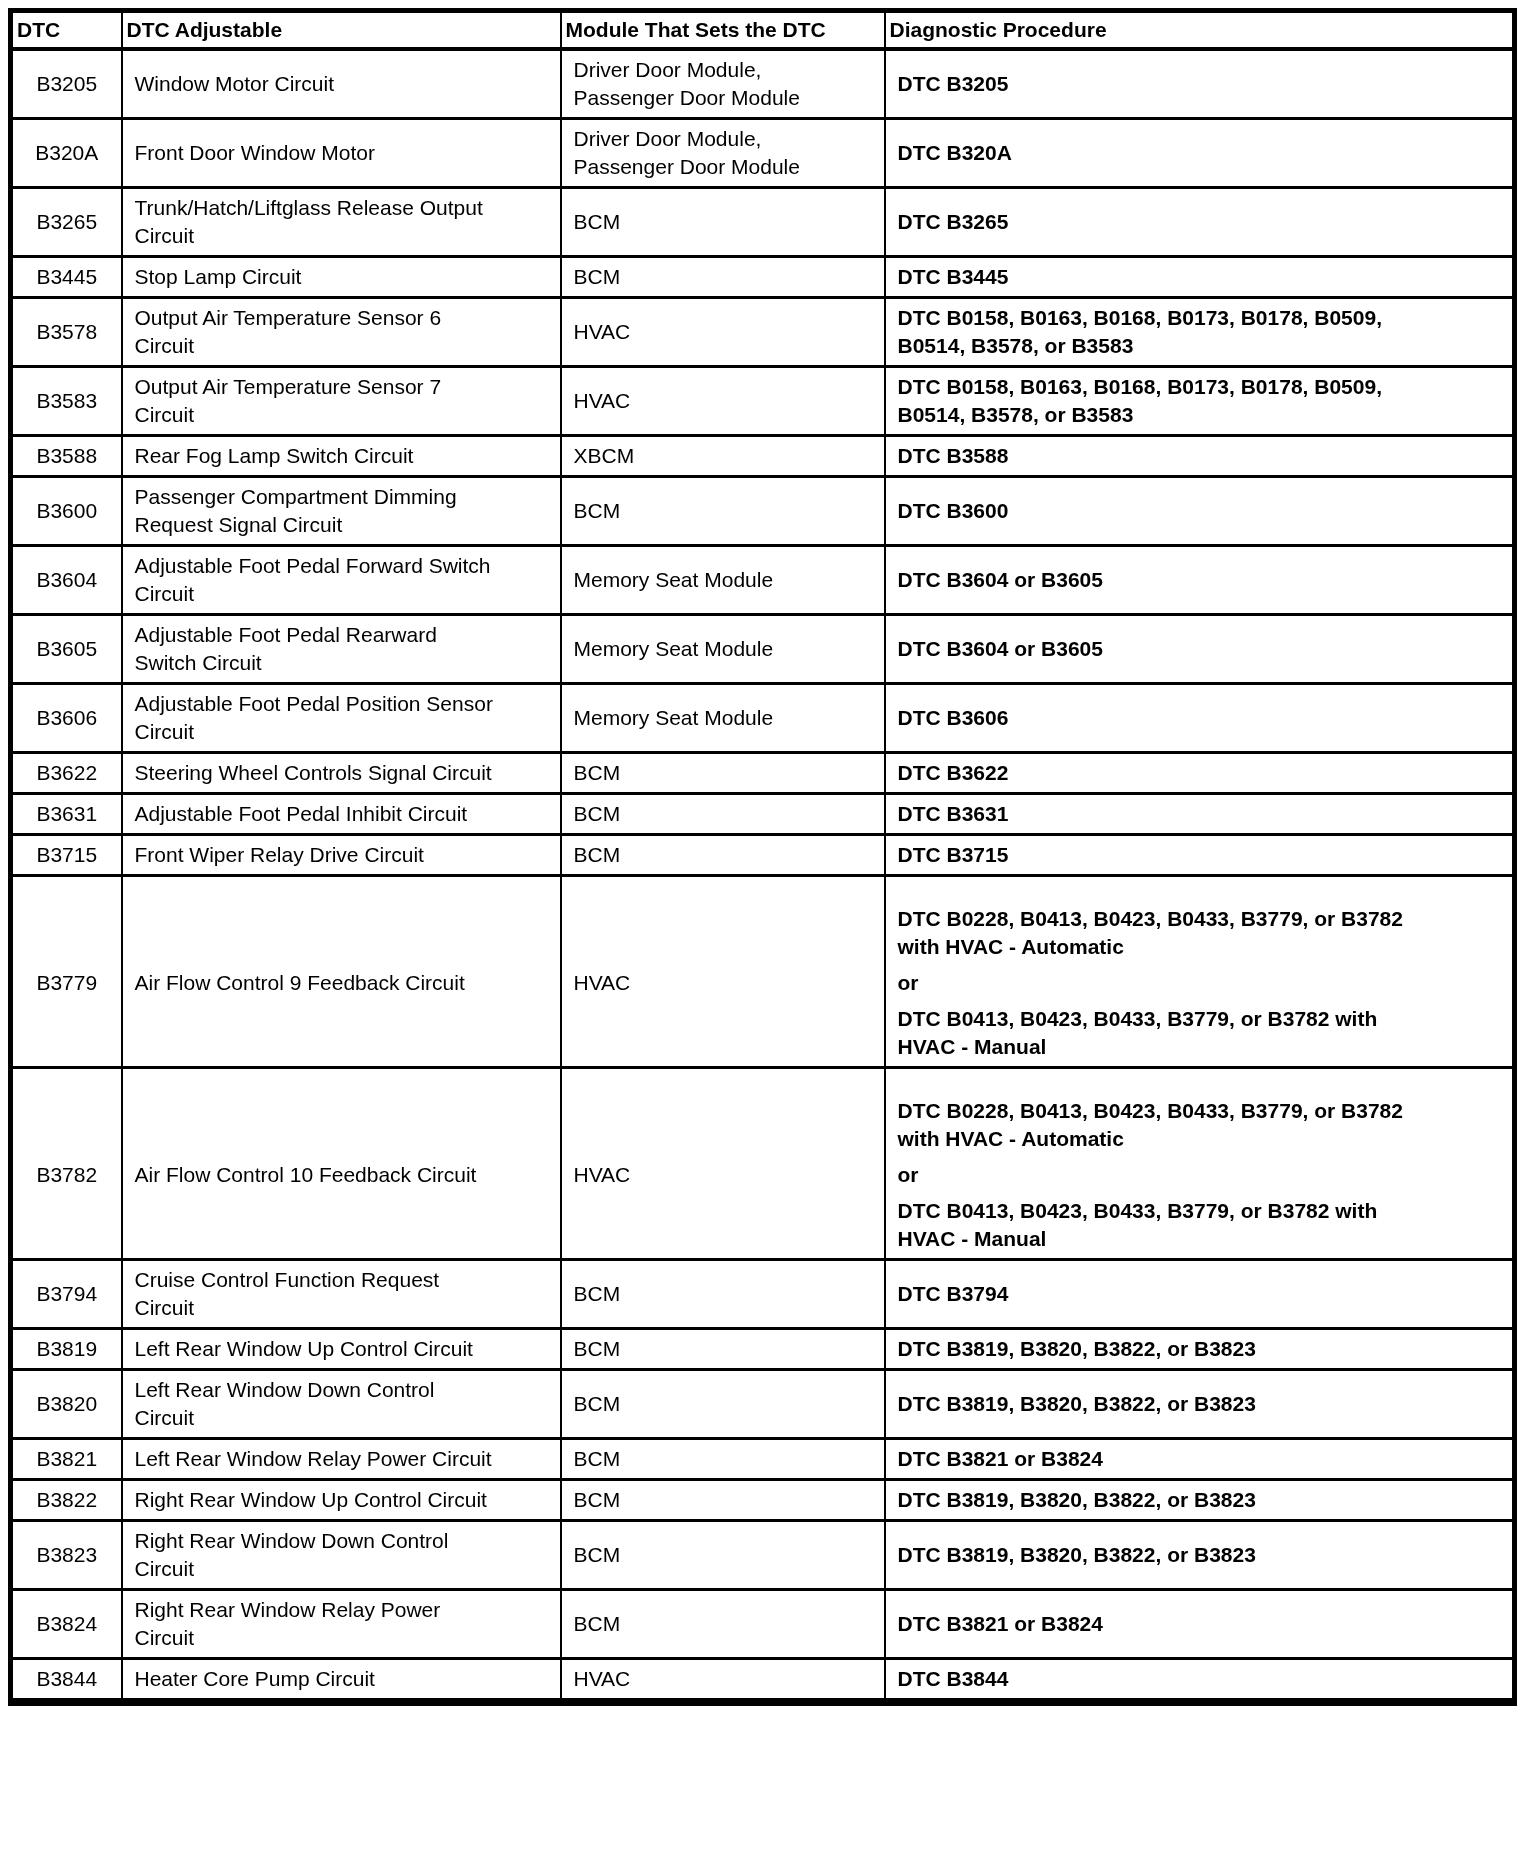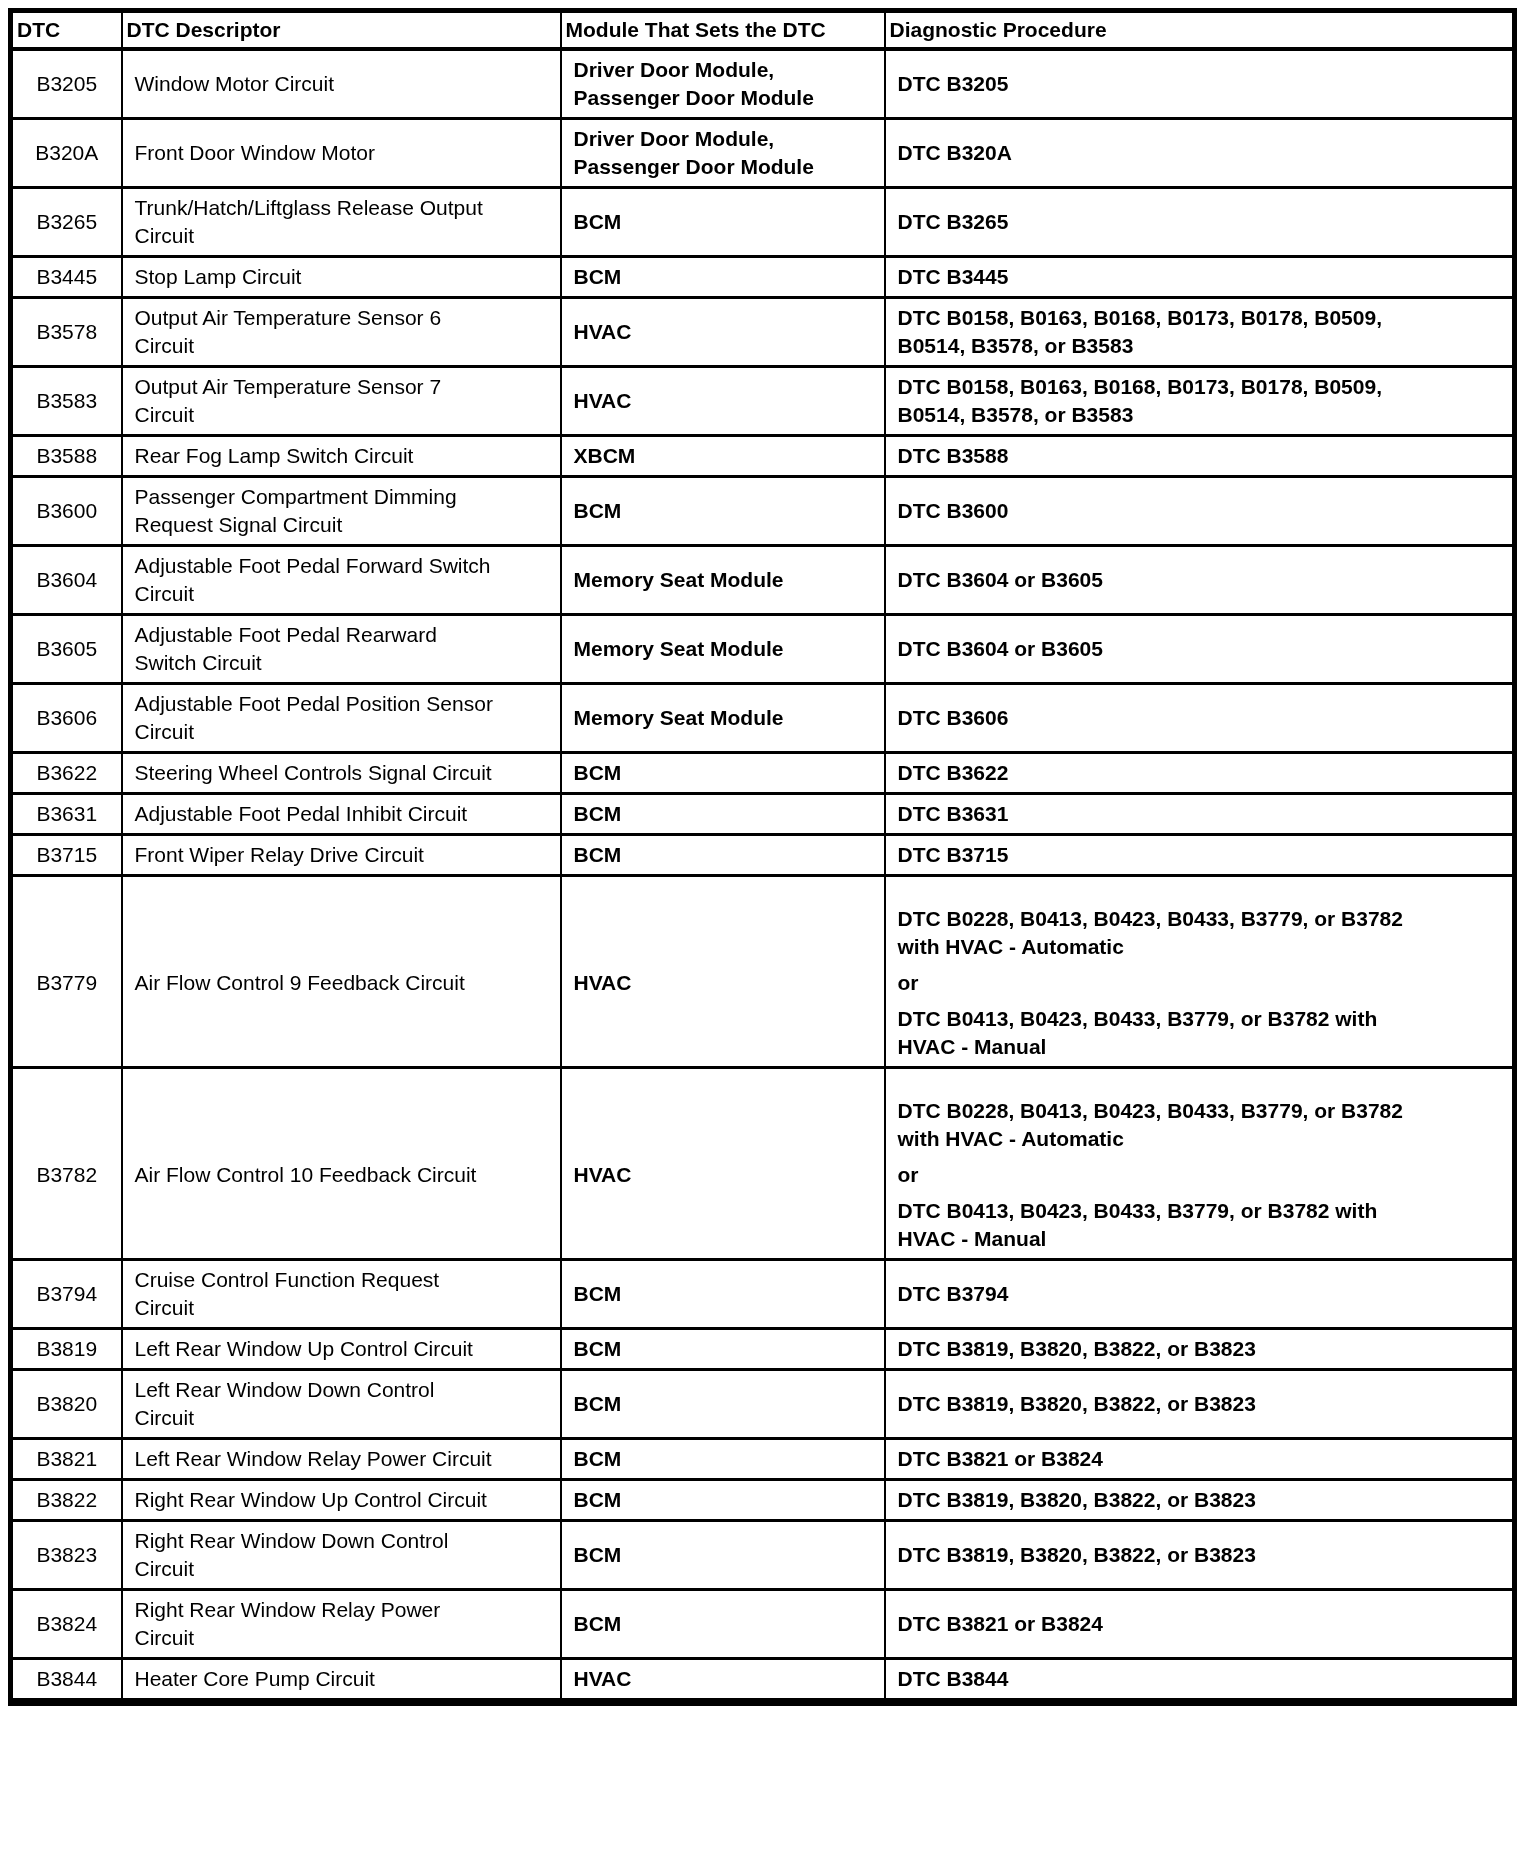--- a/index.html
+++ b/index.html
@@ -33,41 +33,41 @@
     word-spacing: normal;
   }
   thead th {
     font-weight: bold;
     text-align: left;
     padding: 3px 4px;
     border-bottom-width: 4px;
   }
   td.c-dtc  { text-align: center; padding: 5px 4px; }
   td.c-desc { padding: 5px 65px 5px 12px; }
-  td.c-mod  { padding: 5px 20px 5px 12px; font-weight: bold; }
+  td.c-mod  { padding: 5px 20px 5px 12px; }
   td.c-proc { padding: 5px 100px 5px 12px; }
   tr.tall td { padding-top: 28px; }
   td.c-proc p { margin: 0; font-weight: bold; }
   td.c-proc p + p { margin-top: 8px; }
 </style>
 </head>
 <body>
 
 <div class="page">
   <table class="dtc">
     <colgroup>
       <col class="c1">
         <col class="c2">
         <col class="c3">
         <col class="c4">
     </colgroup>
     <thead>
       <tr>
         <th>DTC</th>
-        <th>DTC Descriptor</th>
+        <th>DTC Adjustable</th>
         <th>Module That Sets the DTC</th>
         <th>Diagnostic Procedure</th>
       </tr>
     </thead>
     <tbody id="table-body">
         <tr>
           <td class="c-dtc">B3205</td>
           <td class="c-desc">Window Motor Circuit</td>
           <td class="c-mod">Driver Door Module, Passenger Door Module</td>
           <td class="c-proc">

